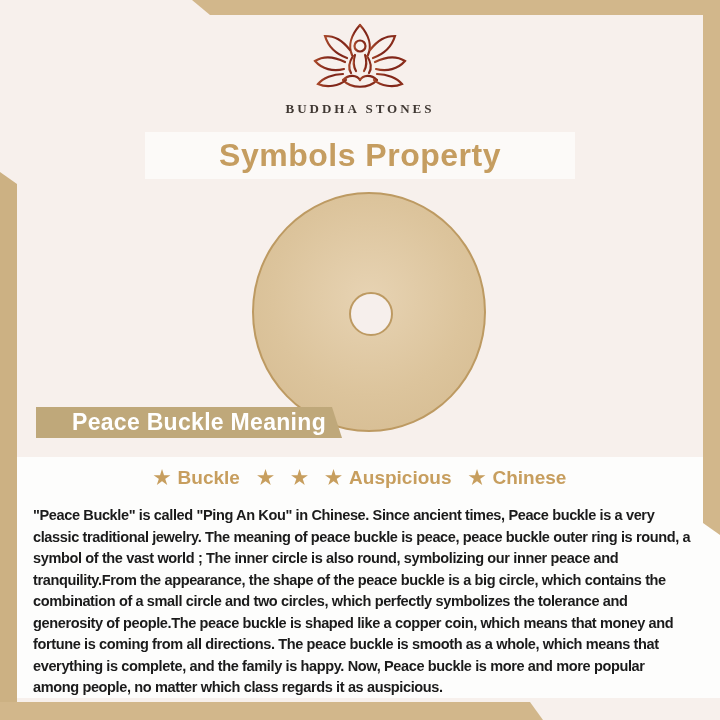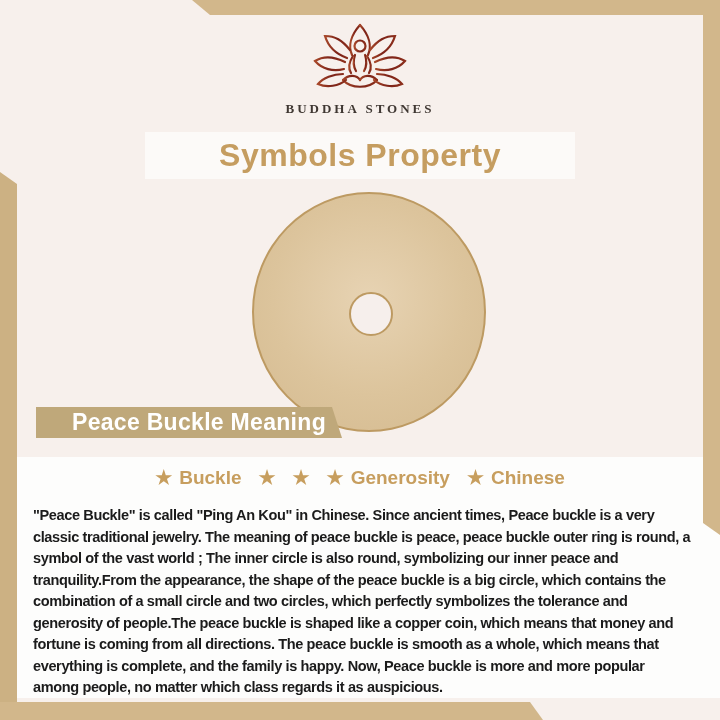--- a/index.html
+++ b/index.html
@@ -116,21 +116,21 @@
       <span>Buckle</span>
     </span>
     <span class="star-item">
       <span>★</span>
     </span>
     <span class="star-item">
       <span>★</span>
     </span>
     <span class="star-item">
       <span>★</span>
-      <span>Generosity</span>
+      <span>Auspicious</span>
     </span>
     <span class="star-item">
       <span>★</span>
       <span>Chinese</span>
     </span>
   </div>
 
   <div class="description">"Peace Buckle" is called "Ping An Kou" in Chinese. Since ancient times, Peace buckle is a very classic traditional jewelry. The meaning of peace buckle is peace, peace buckle outer ring is round, a symbol of the vast world ; The inner circle is also round, symbolizing our inner peace and tranquility.From the appearance, the shape of the peace buckle is a big circle, which contains the combination of a small circle and two circles, which perfectly symbolizes the tolerance and generosity of people.The peace buckle is shaped like a copper coin, which means that money and fortune is coming from all directions. The peace buckle is smooth as a whole, which means that everything is complete, and the family is happy. Now, Peace buckle is more and more popular among people, no matter which class regards it as auspicious.</div>
 
 </div>

